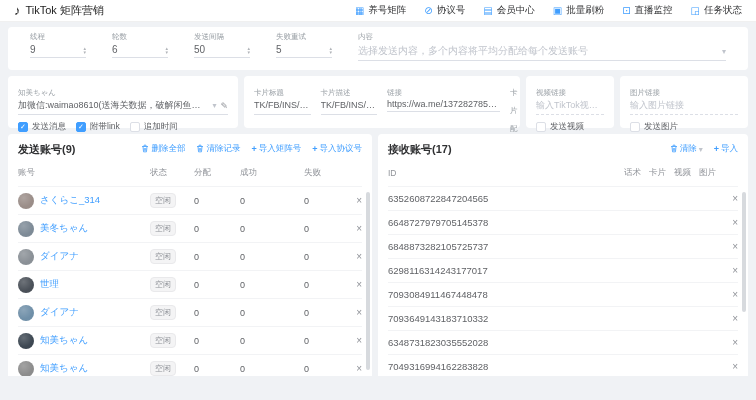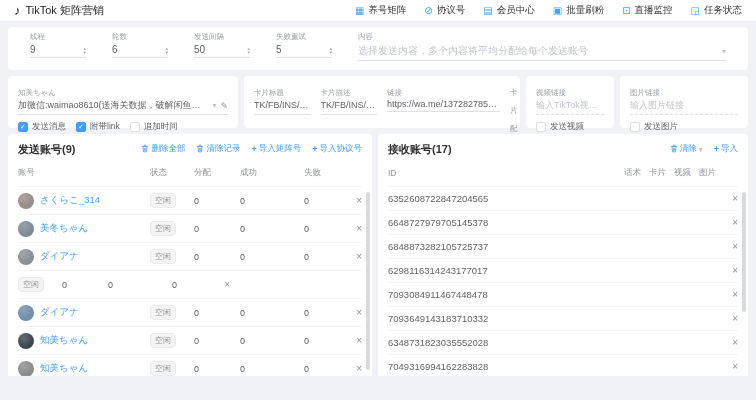--- a/index.html
+++ b/index.html
@@ -302,20 +302,24 @@
               <span class="av" style="background: radial-gradient(circle at 35% 30%, rgba(255, 255, 255, 0.2), transparent 60%), rgb(138, 144, 150);"></span>
               <span class="nm">ダイアナ</span>
             </div>
             <span class="col-status"><span class="tag">空闲</span></span>
             <span class="col-a">0</span>
             <span class="col-b">0</span>
             <span class="col-c">0</span>
             <span class="col-x x">×</span>
           </div>
           <div class="srow">
+            <div class="col-name">
+              <span class="av" style="background: radial-gradient(circle at 35% 30%, rgba(255, 255, 255, 0.2), transparent 60%), rgb(74, 80, 88);"></span>
+              <span class="nm">世理</span>
+            </div>
             <span class="col-status"><span class="tag">空闲</span></span>
             <span class="col-a">0</span>
             <span class="col-b">0</span>
             <span class="col-c">0</span>
             <span class="col-x x">×</span>
           </div>
           <div class="srow">
             <div class="col-name">
               <span class="av" style="background: radial-gradient(circle at 35% 30%, rgba(255, 255, 255, 0.2), transparent 60%), rgb(111, 143, 168);"></span>
               <span class="nm">ダイアナ</span>

